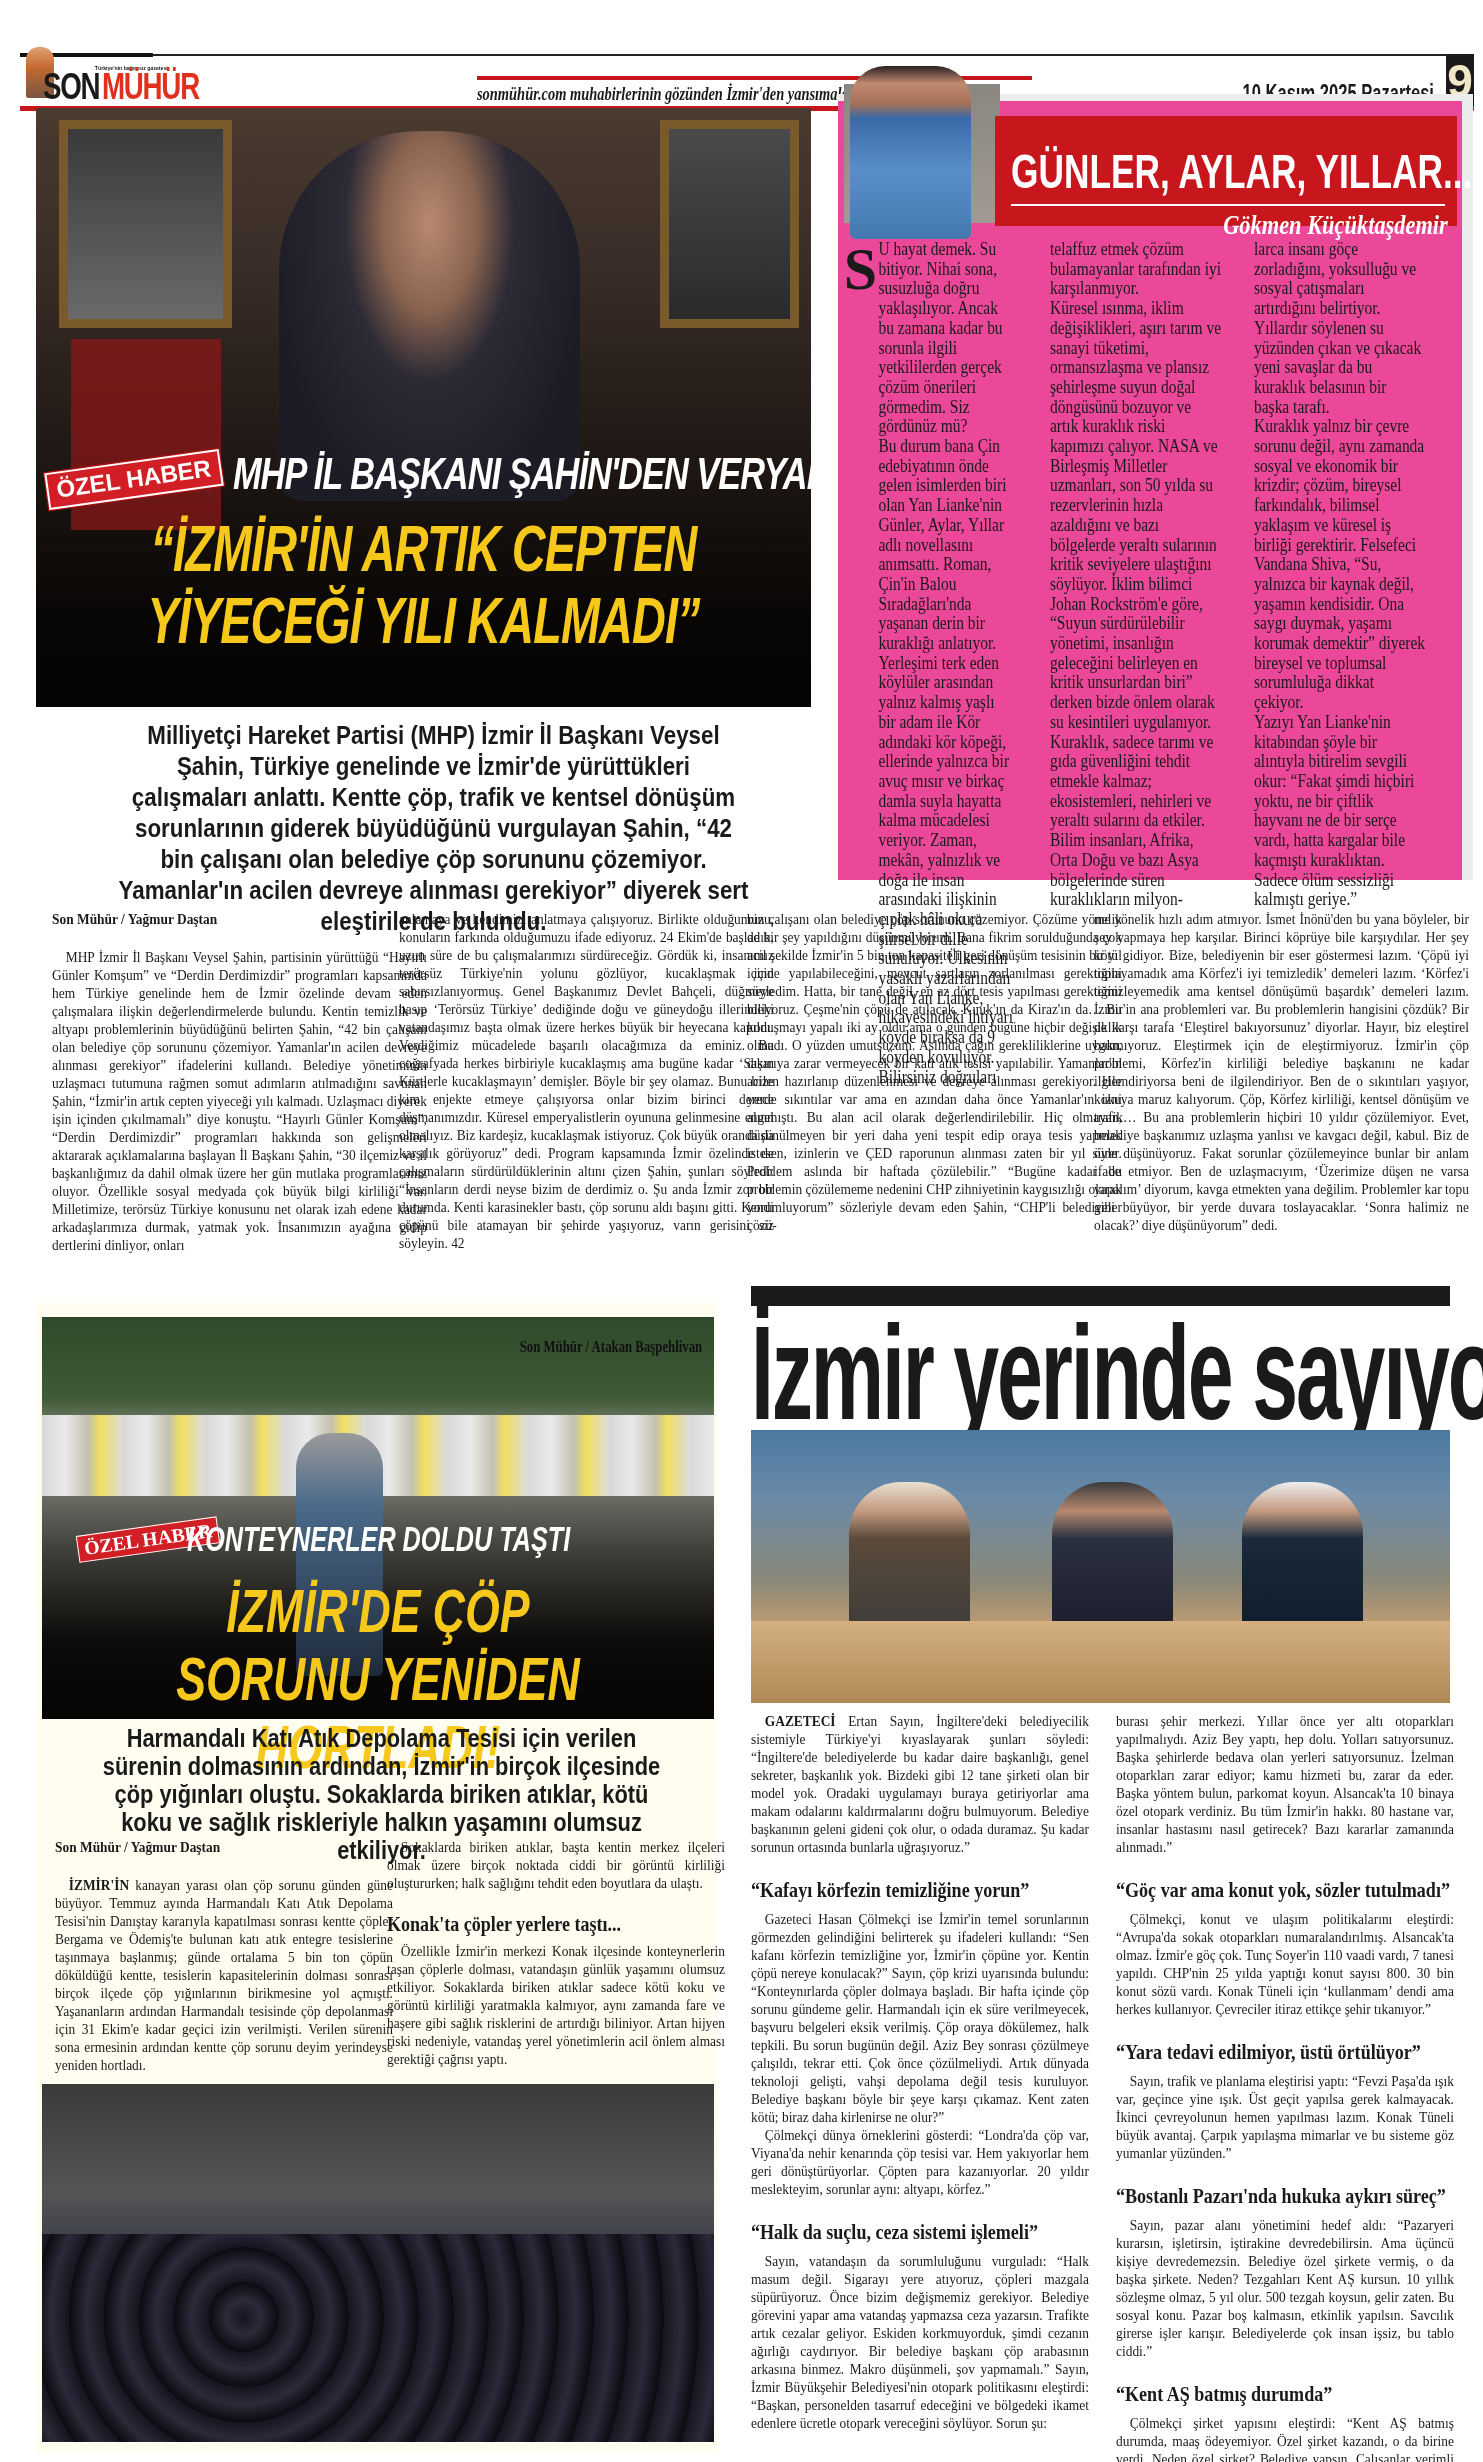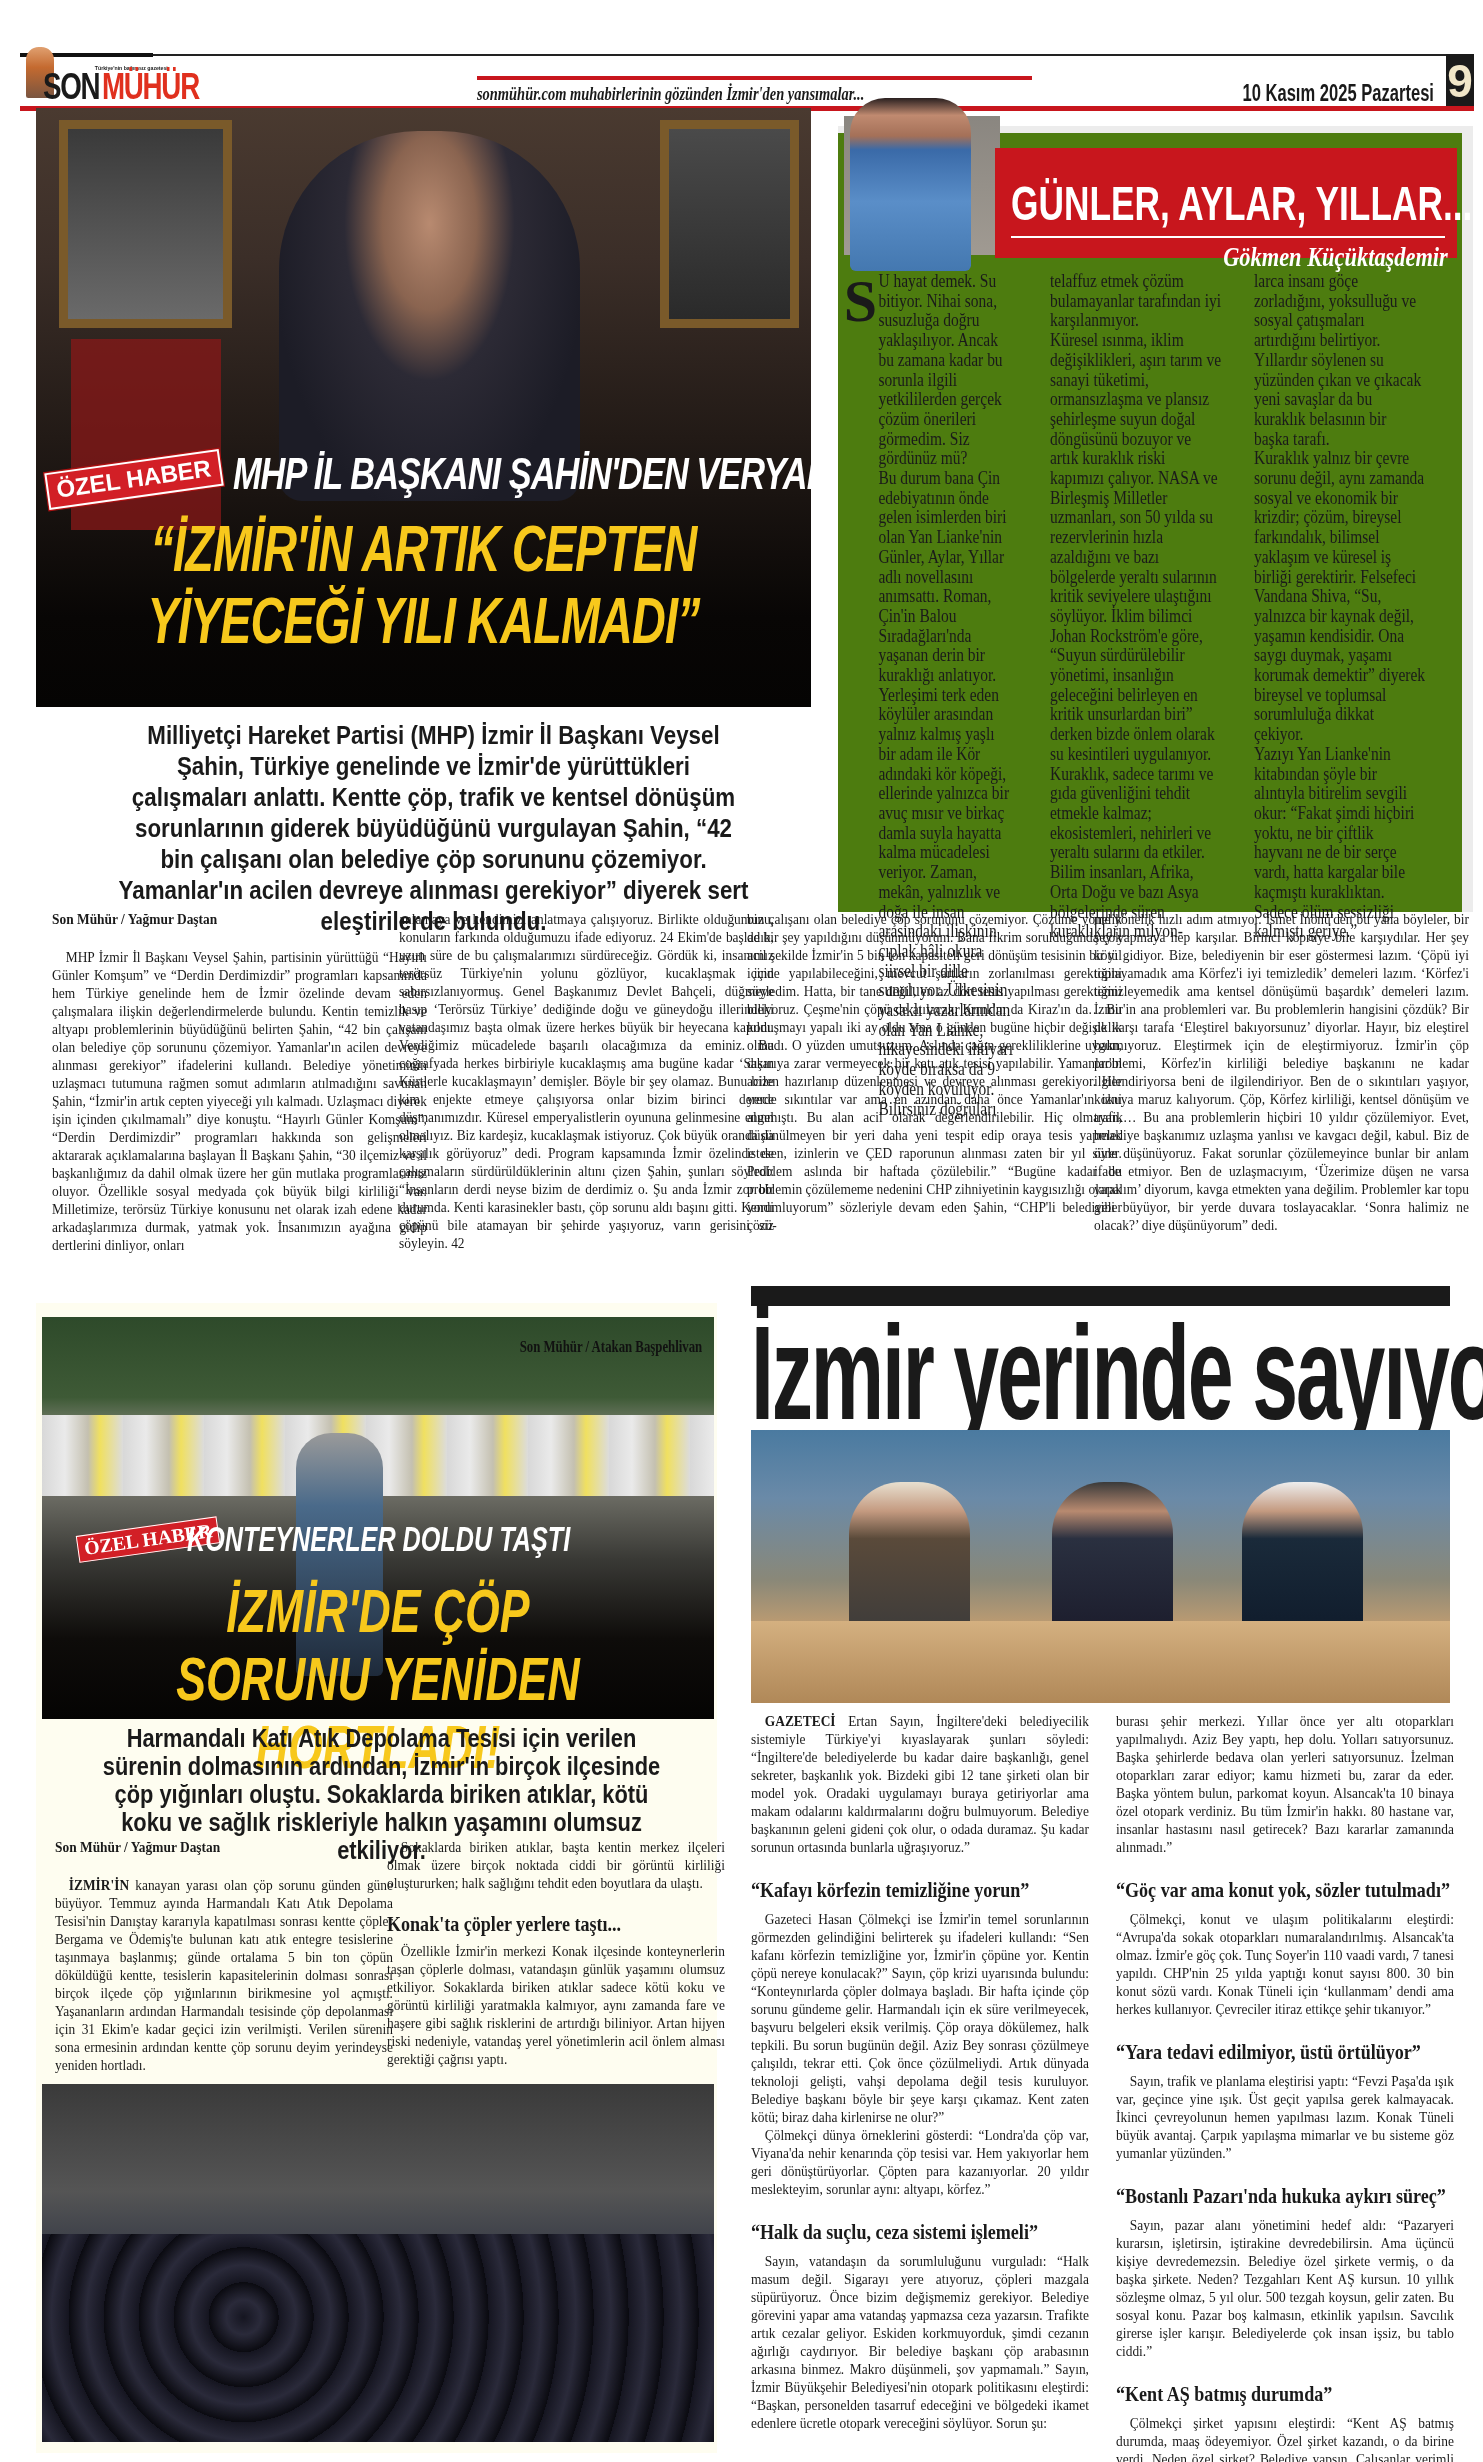--- a/index.html
+++ b/index.html
@@ -33,21 +33,21 @@
 
 .col{position:absolute;font-size:15.6px;line-height:18px;text-align:justify;font-family:"Liberation Serif",serif;transform:scaleX(.86);transform-origin:left top}
 .col p{text-indent:16px}
 .byline{font-weight:bold}
 
 #s1c1{left:52px;top:910px;width:436px}
 #s1c2{left:399px;top:910px;width:436px}
 #s1c3{left:747px;top:910px;width:436px}
 #s1c4{left:1094px;top:910px;width:436px}
 
-#colbox{left:838px;top:126px;width:635px;height:786px;background:#4d7c0f;border-right:11.6px solid #ececec;border-top:7px solid #ececec}
+#colbox{left:838px;top:94px;width:635px;height:786px;background:#ec4899;border-right:11.6px solid #ececec;border-top:7px solid #ececec}
 #colbox .photo{position:absolute;left:5.8px;top:-17.3px;width:156px;height:139px;background:linear-gradient(#8a8680,#a09a92);}
 #colbox .person{position:absolute;left:11.6px;top:-35px;width:121px;height:173px;background:linear-gradient(180deg,#2a2020 0,#c08a70 10%,#a47058 22%,#3a6aa8 30%,#5a8ec8 60%,#4478b0 100%);border-radius:35px 35px 5.8px 5.8px}
 #colbox .red{position:absolute;left:157px;top:14.5px;width:462px;height:110px;background:#c8161d}
 #colbox .title{position:absolute;left:173px;top:42px;color:#fff;font-family:"Liberation Sans",sans-serif;font-weight:bold;font-size:49px;transform:scaleX(.72);transform-origin:left top;white-space:nowrap}
 #colbox .rule{position:absolute;left:173px;top:103px;width:434px;height:1.7px;background:#fff}
 #colbox .author{position:absolute;right:14.5px;top:108px;color:#fff;font-style:italic;font-weight:bold;font-size:28px;transform:scaleX(.8);transform-origin:right top;white-space:nowrap}
 #colbox .dropcap{position:absolute;left:5.8px;top:139px;font-size:60px;line-height:58px;font-weight:bold}
 .ccol{position:absolute;top:139px;font-size:18px;line-height:19.7px;transform:scaleX(.86);transform-origin:left top;text-align:left}
 #cc1{left:5.8px;width:199px}
 #cc2{left:212px;width:199px}

